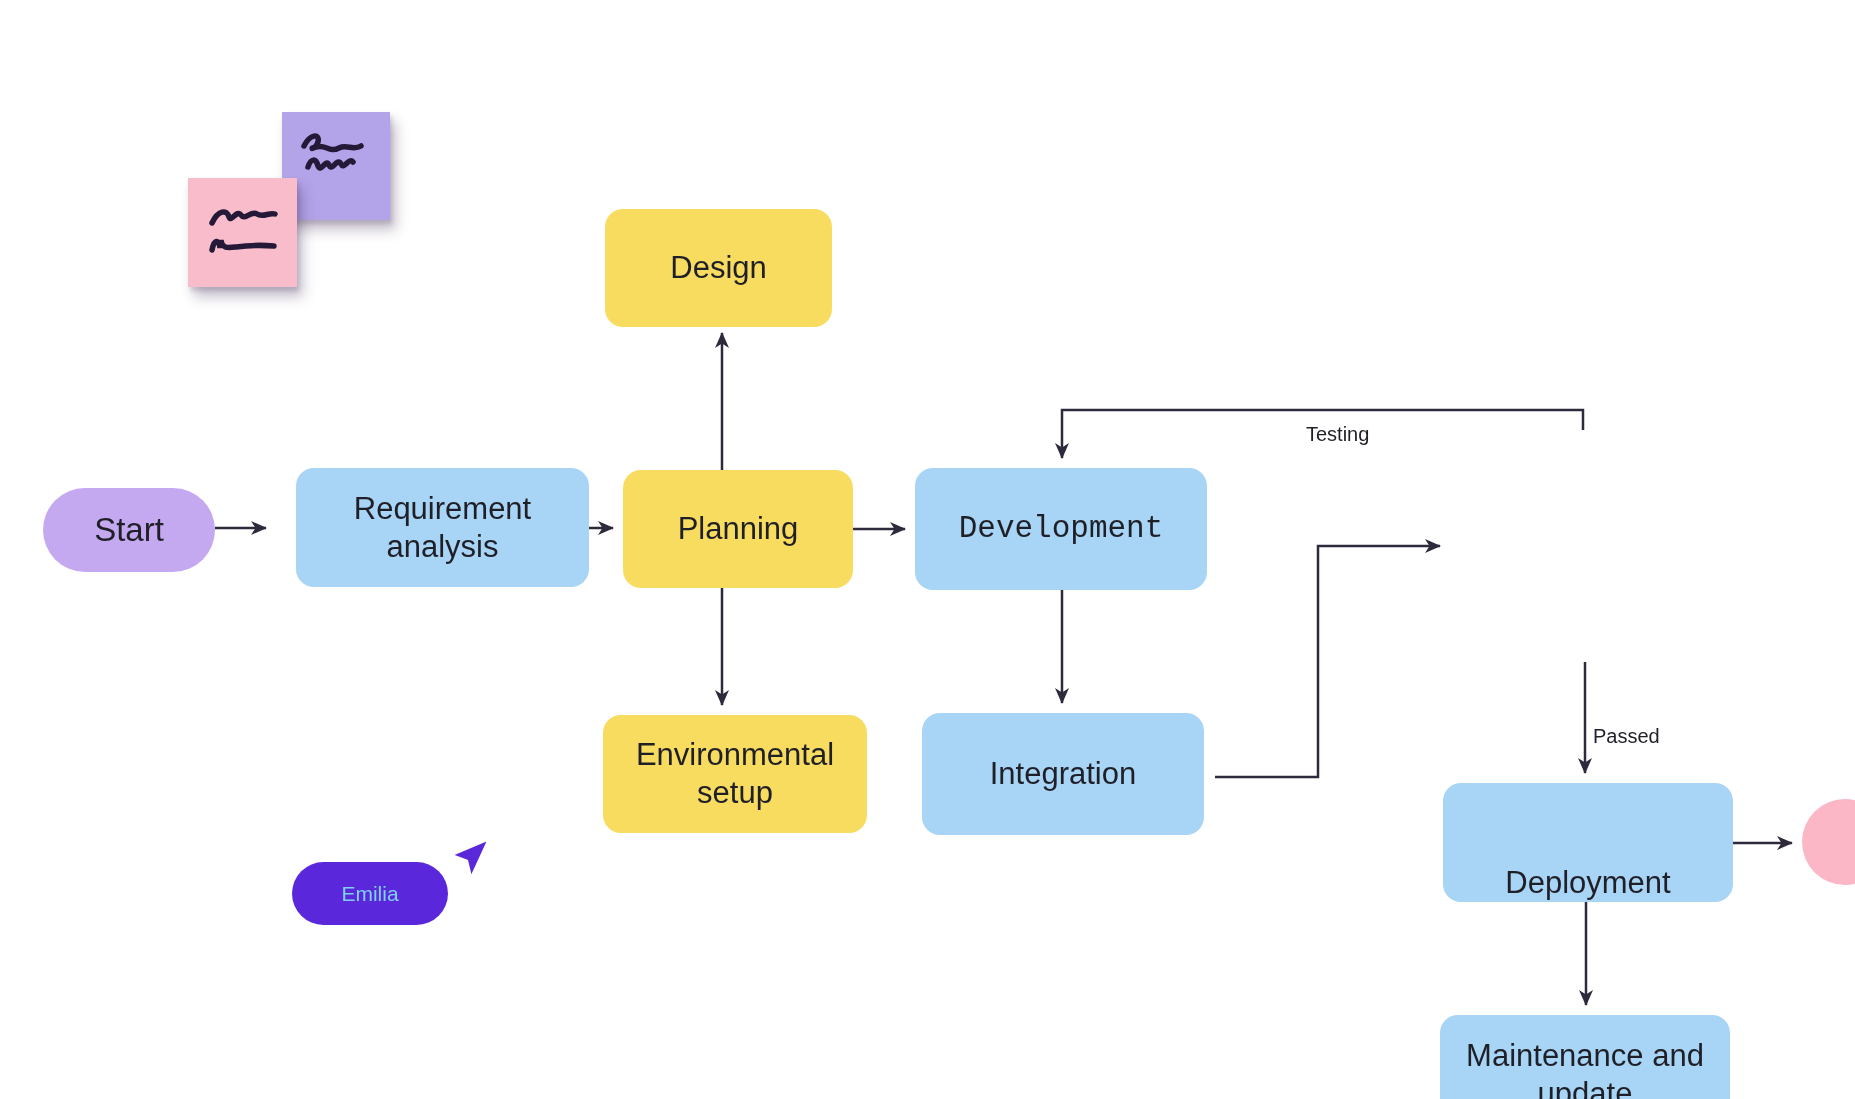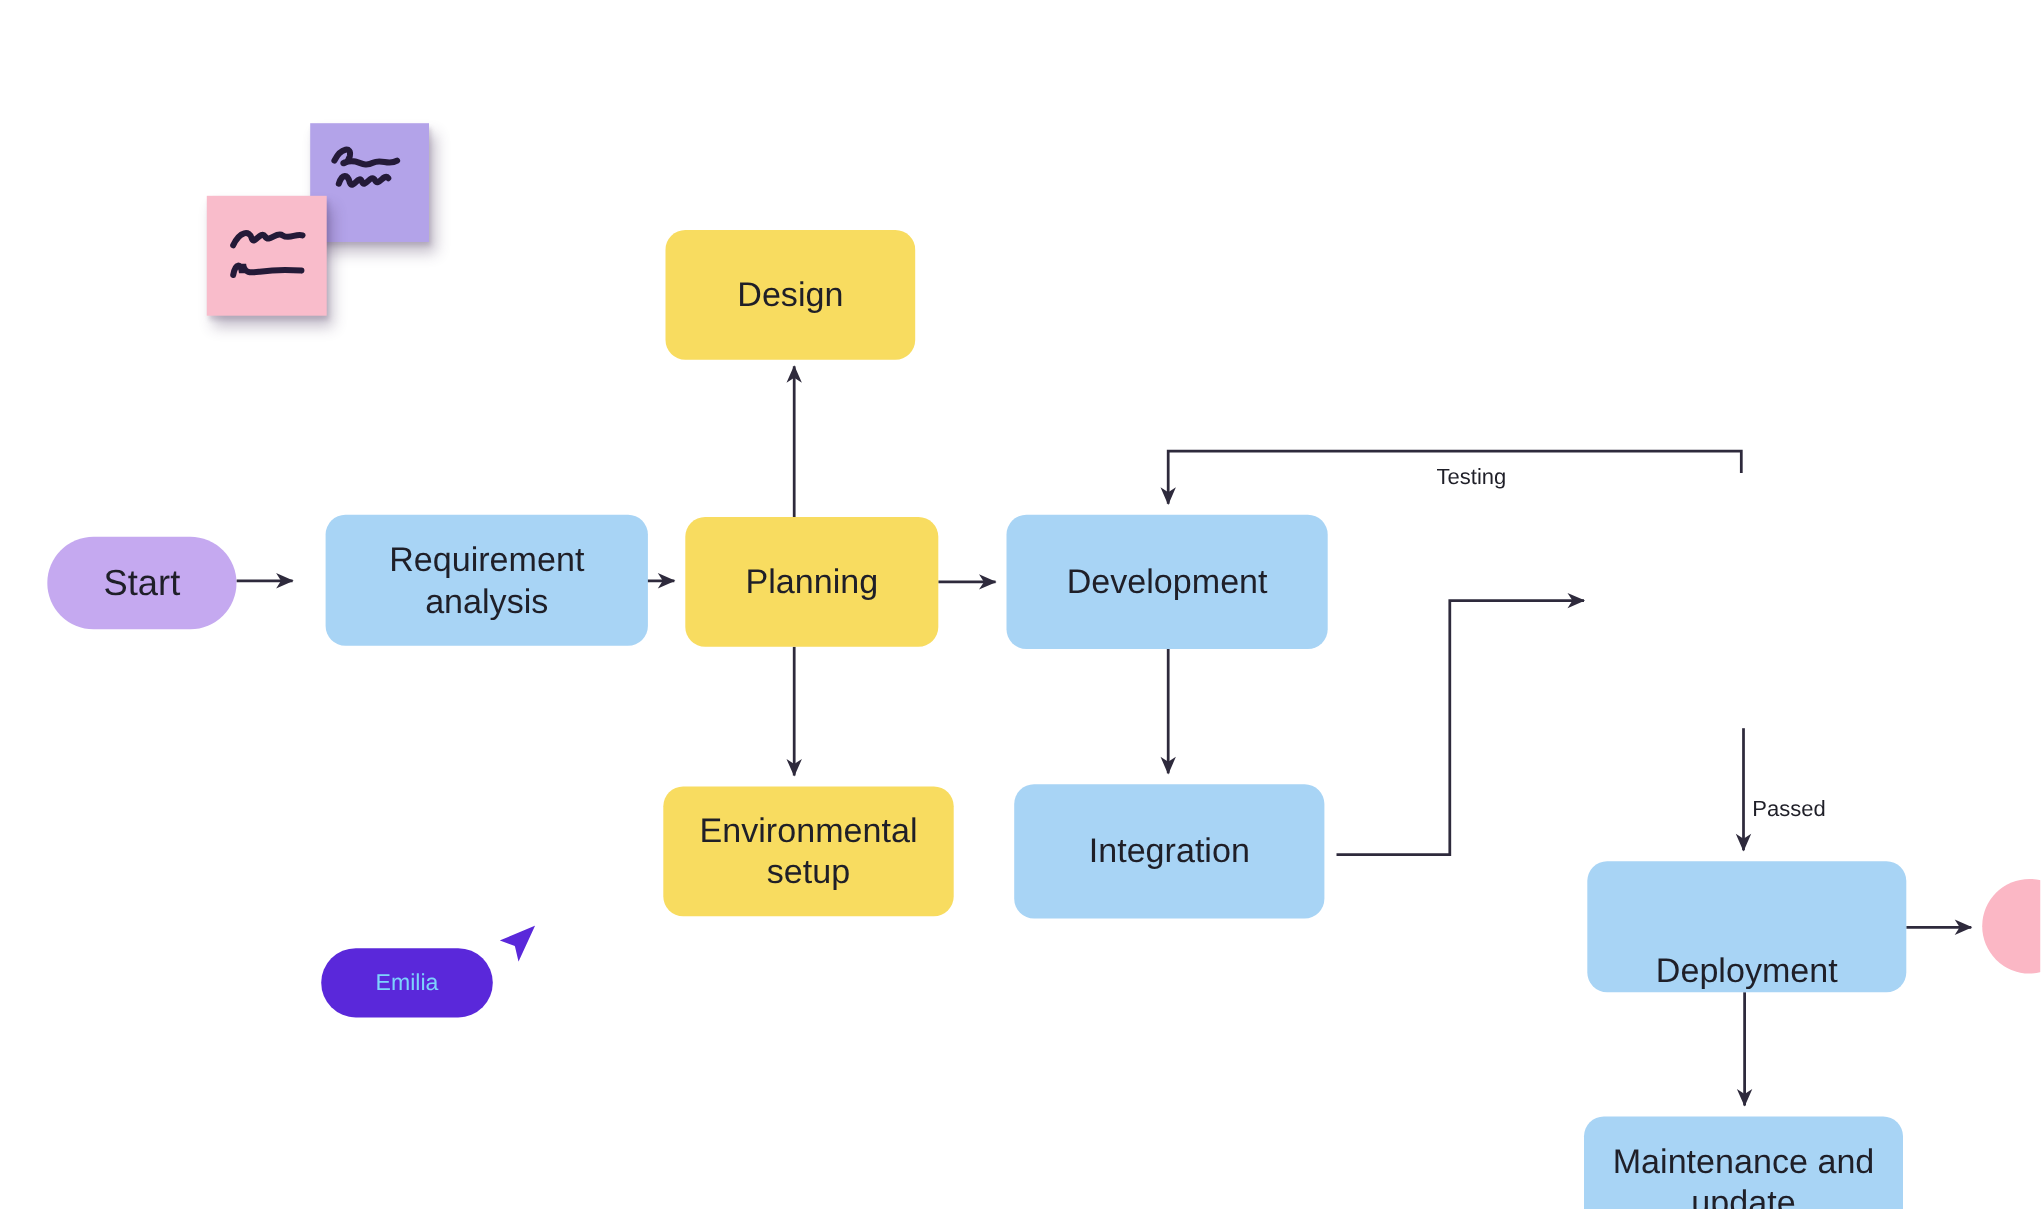--- a/index.html
+++ b/index.html
@@ -92,21 +92,21 @@
   </div>
 
   <div class="node rect fill-yellow" style="left:605px;top:209px;width:227px;height:118px;">
     <span class="label">Design</span>
   </div>
 
   <div class="node rect fill-yellow" style="left:603px;top:715px;width:264px;height:118px;">
     <span class="label" style="max-width:230px;">Environmental setup</span>
   </div>
 
-  <div class="node rect fill-blue" style="left:915px;top:468px;width:292px;height:122px;">
+  <div class="node rect fill-blue" style="left:915px;top:468px;width:292px;height:122px;font-family:Liberation Mono, monospace;">
     <span class="label">Development</span>
   </div>
 
   <div class="node rect fill-blue" style="left:922px;top:713px;width:282px;height:122px;">
     <span class="label">Integration</span>
   </div>
 
 
   <div class="node rect fill-blue" style="left:1443px;top:783px;width:290px;height:119px;align-items:flex-end;">
     <span class="label">Deployment</span>

